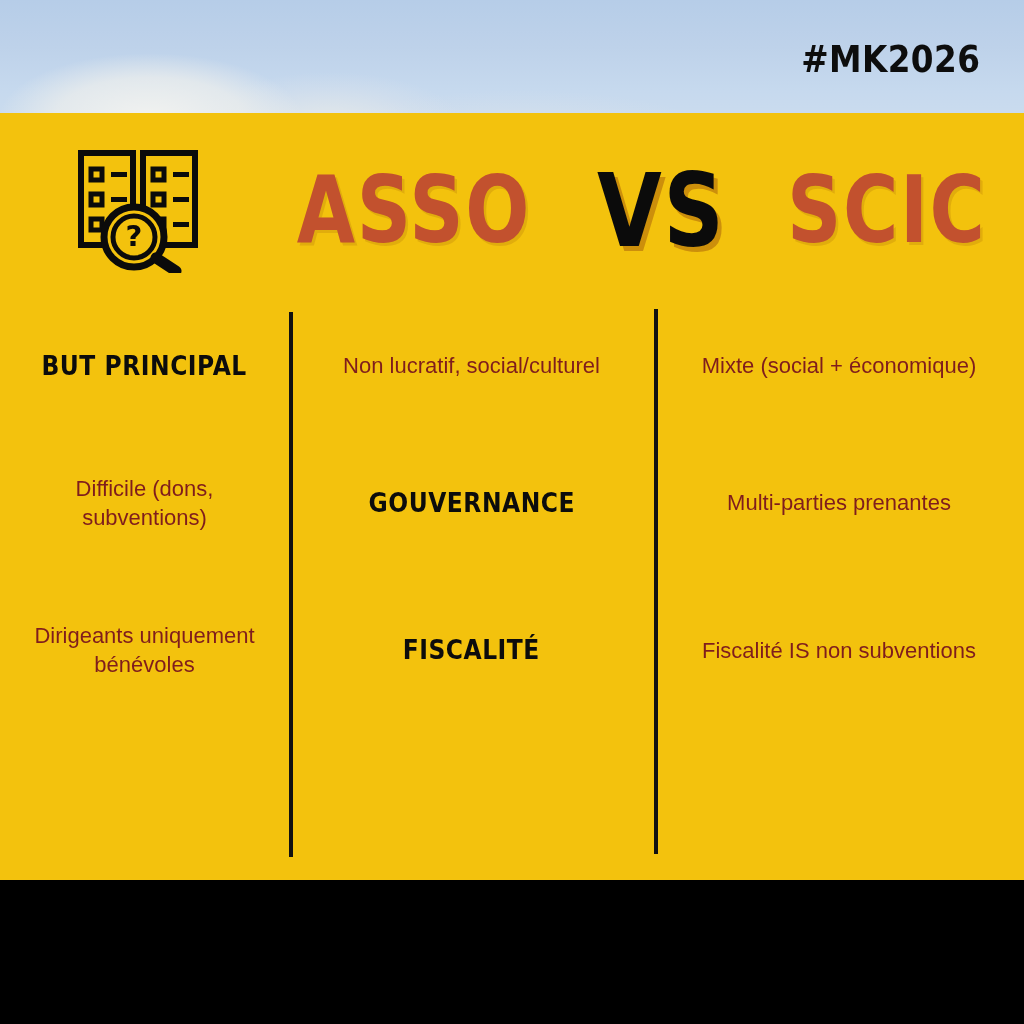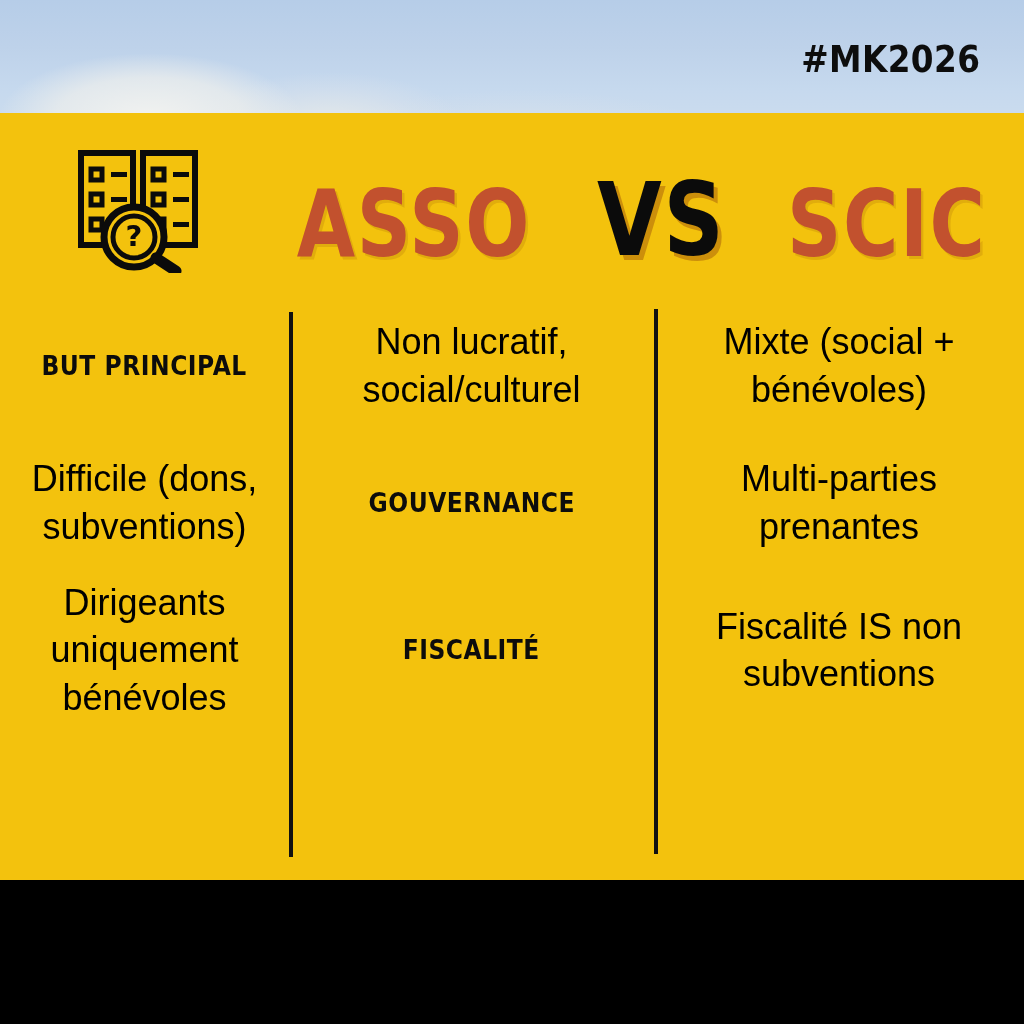--- a/index.html
+++ b/index.html
@@ -100,21 +100,21 @@
   }
   .compare-icon svg { display: block; width: 100%; height: 100%; }
 
   .title-row {
     position: absolute;
     left: 290px;
     top: 38px;
     width: 700px;
     height: 120px;
     display: flex;
-    align-items: flex-end;
+    align-items: center;
     justify-content: center;
     gap: 26px;
   }
   .title-word {
     font-family: "DejaVu Sans", sans-serif;
     font-weight: 700;
     font-size: 92px;
     line-height: 1;
     letter-spacing: 2px;
     transform: scaleX(0.82);
@@ -170,23 +170,23 @@
     font-weight: 700;
     font-size: 26px;
     letter-spacing: 0.6px;
     color: #0c0c0c;
     transform: scaleX(0.90);
     white-space: nowrap;
   }
   .cell-text {
     font-family: "Liberation Sans", sans-serif;
     font-weight: 400;
-    font-size: 36px;
+    font-size: 22px;
     line-height: 1.32;
-    color: #000000;
+    color: #7f1d1d;
     max-width: 330px;
   }
 
   
   .swoosh {
     position: absolute;
     left: 862px;
     top: 938px;
     width: 130px;
     height: 62px;
@@ -254,21 +254,21 @@
 
       <div class="grid">
 
         <div class="cell">
           <span class="row-label">BUT PRINCIPAL</span>
         </div>
         <div class="cell">
           <span class="cell-text">Non lucratif, social/culturel</span>
         </div>
         <div class="cell">
-          <span class="cell-text">Mixte (social + bénévoles)</span>
+          <span class="cell-text">Mixte (social + économique)</span>
         </div>
 
         <div class="cell">
           <span class="cell-text">Difficile (dons, subventions)</span>
         </div>
 
         <div class="cell">
           <span class="row-label">GOUVERNANCE</span>
         </div>
         <div class="cell">

